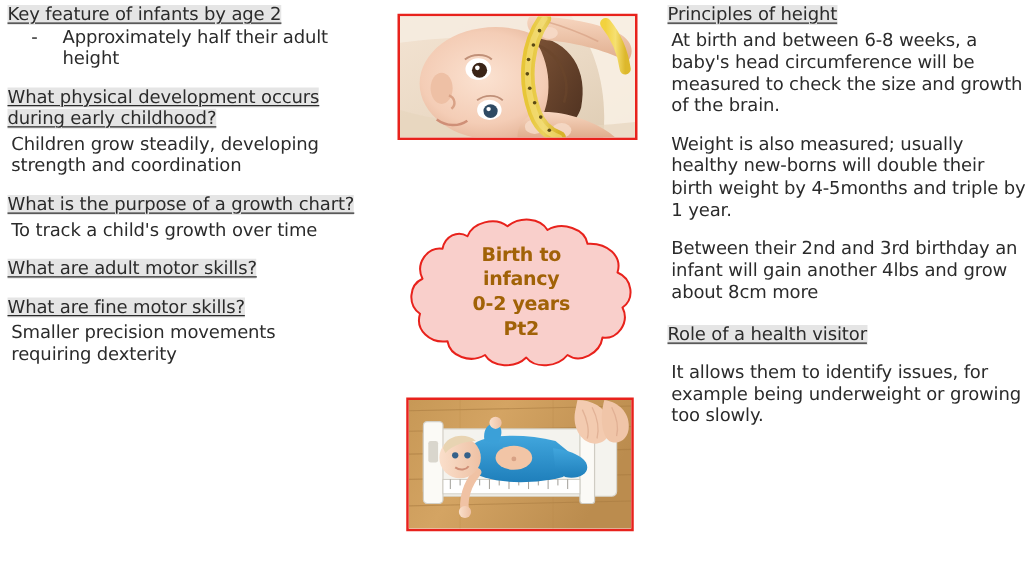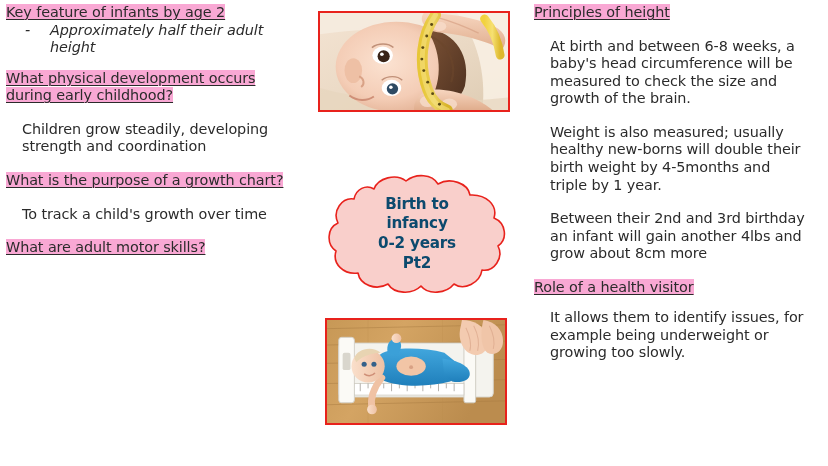--- a/index.html
+++ b/index.html
@@ -28,45 +28,44 @@
     letter-spacing: -0.1px;
   }
   .col-left  { left: 6px;   top: 4px;  width: 285px; }
   .col-right { left: 534px; top: 4px;  width: 292px; }
 
   .block { margin-bottom: 13px; }
   .block:last-child { margin-bottom: 0; }
 
   .heading {
     display: inline;
-    background: #f9a8d4;
+    background: #e5e5e5;
     text-decoration: underline;
     text-decoration-thickness: 1.4px;
     text-underline-offset: 1.5px;
     color: #2b2b2b;
     box-decoration-break: clone;
     -webkit-box-decoration-break: clone;
   }
   .heading-line { margin: 0 0 0 0; }
 
   .para {
-    margin: 16px;
+    margin: 3px;
   }
 
   
   .bullets {
     list-style: none;
     margin: 0;
     padding: 0;
   }
   .bullets li {
     position: relative;
     padding-left: 44px;
     margin: 0;
-    font-style: italic;
   }
   .bullets li::before {
     content: "-";
     position: absolute;
     left: 19px;
     top: 0;
   }
 
   
   .photo {
@@ -91,21 +90,21 @@
   #cloud-wrap svg {
     position: absolute; inset: 0; width: 100%; height: 100%;
   }
   #cloud-text {
     position: absolute;
     inset: 0;
     display: flex;
     flex-direction: column;
     align-items: center;
     justify-content: center;
-    color: #0c4a6e;
+    color: #a16207;
     font-size: 15.2px;
     line-height: 1.3;
     text-align: center;
     font-weight: 600;
     letter-spacing: -0.2px;
   }
   #cloud-text span { display: block; }
 </style>
 </head>
 <body>
@@ -136,20 +135,26 @@
       </div>
       <p class="para">To track a child's growth over time</p>
     </div>
 
     <div class="block">
       <div class="heading-line">
         <span class="heading">What are adult motor skills?</span>
       </div>
     </div>
 
+    <div class="block">
+      <div class="heading-line">
+        <span class="heading">What are fine motor skills?</span>
+      </div>
+      <p class="para">Smaller precision movements requiring dexterity</p>
+    </div>
 
   </div>
 
   <div class="col col-right">
 
     <div class="block">
       <div class="heading-line">
         <span class="heading">Principles of height</span>
       </div>
       <p class="para">At birth and between 6-8 weeks, a baby's head circumference will be measured to check the size and growth of the brain.</p>

